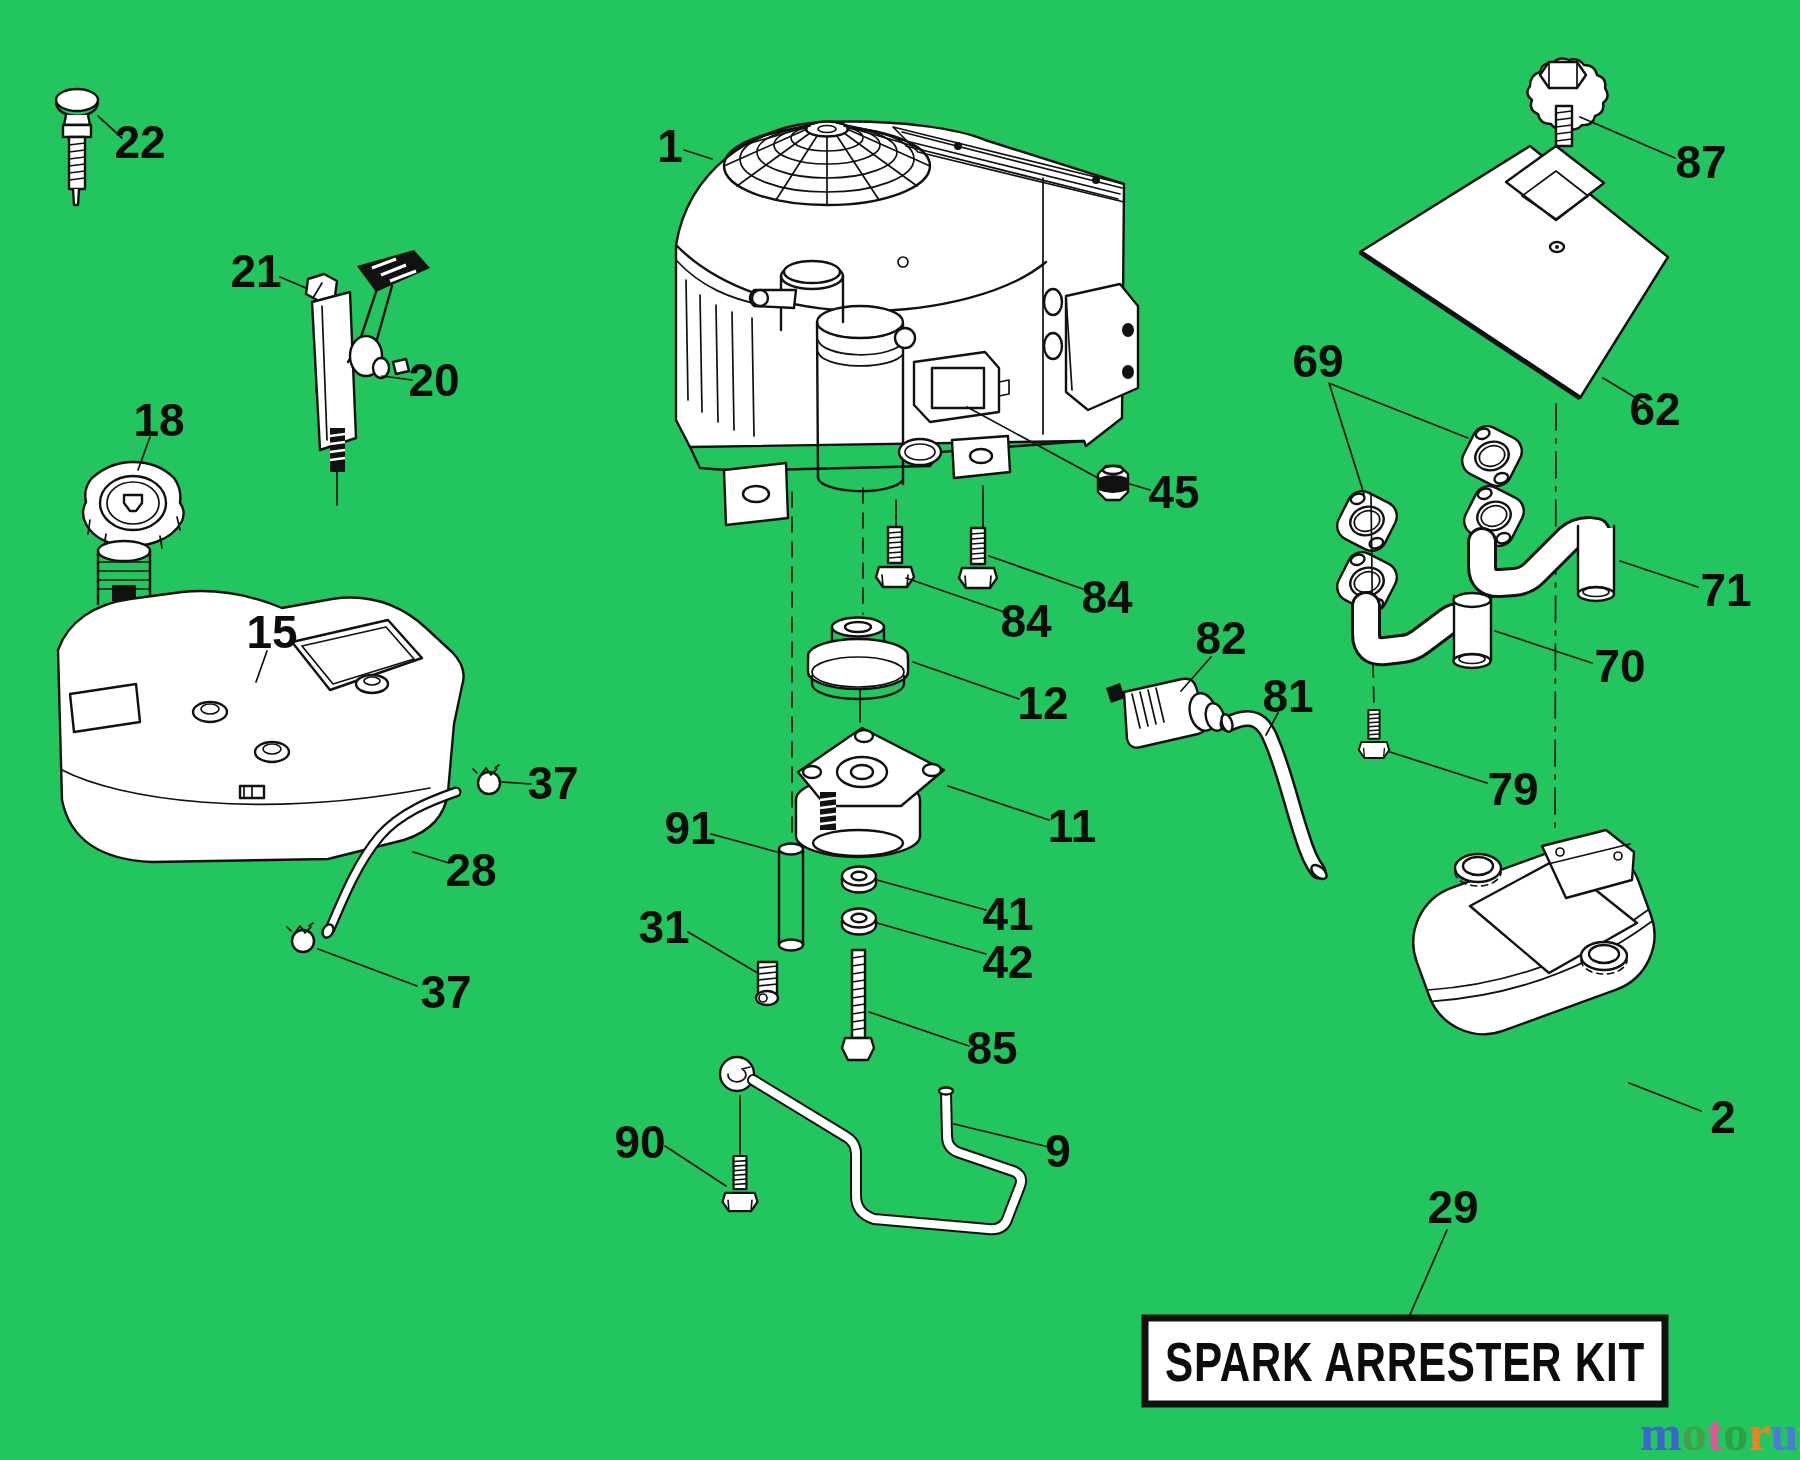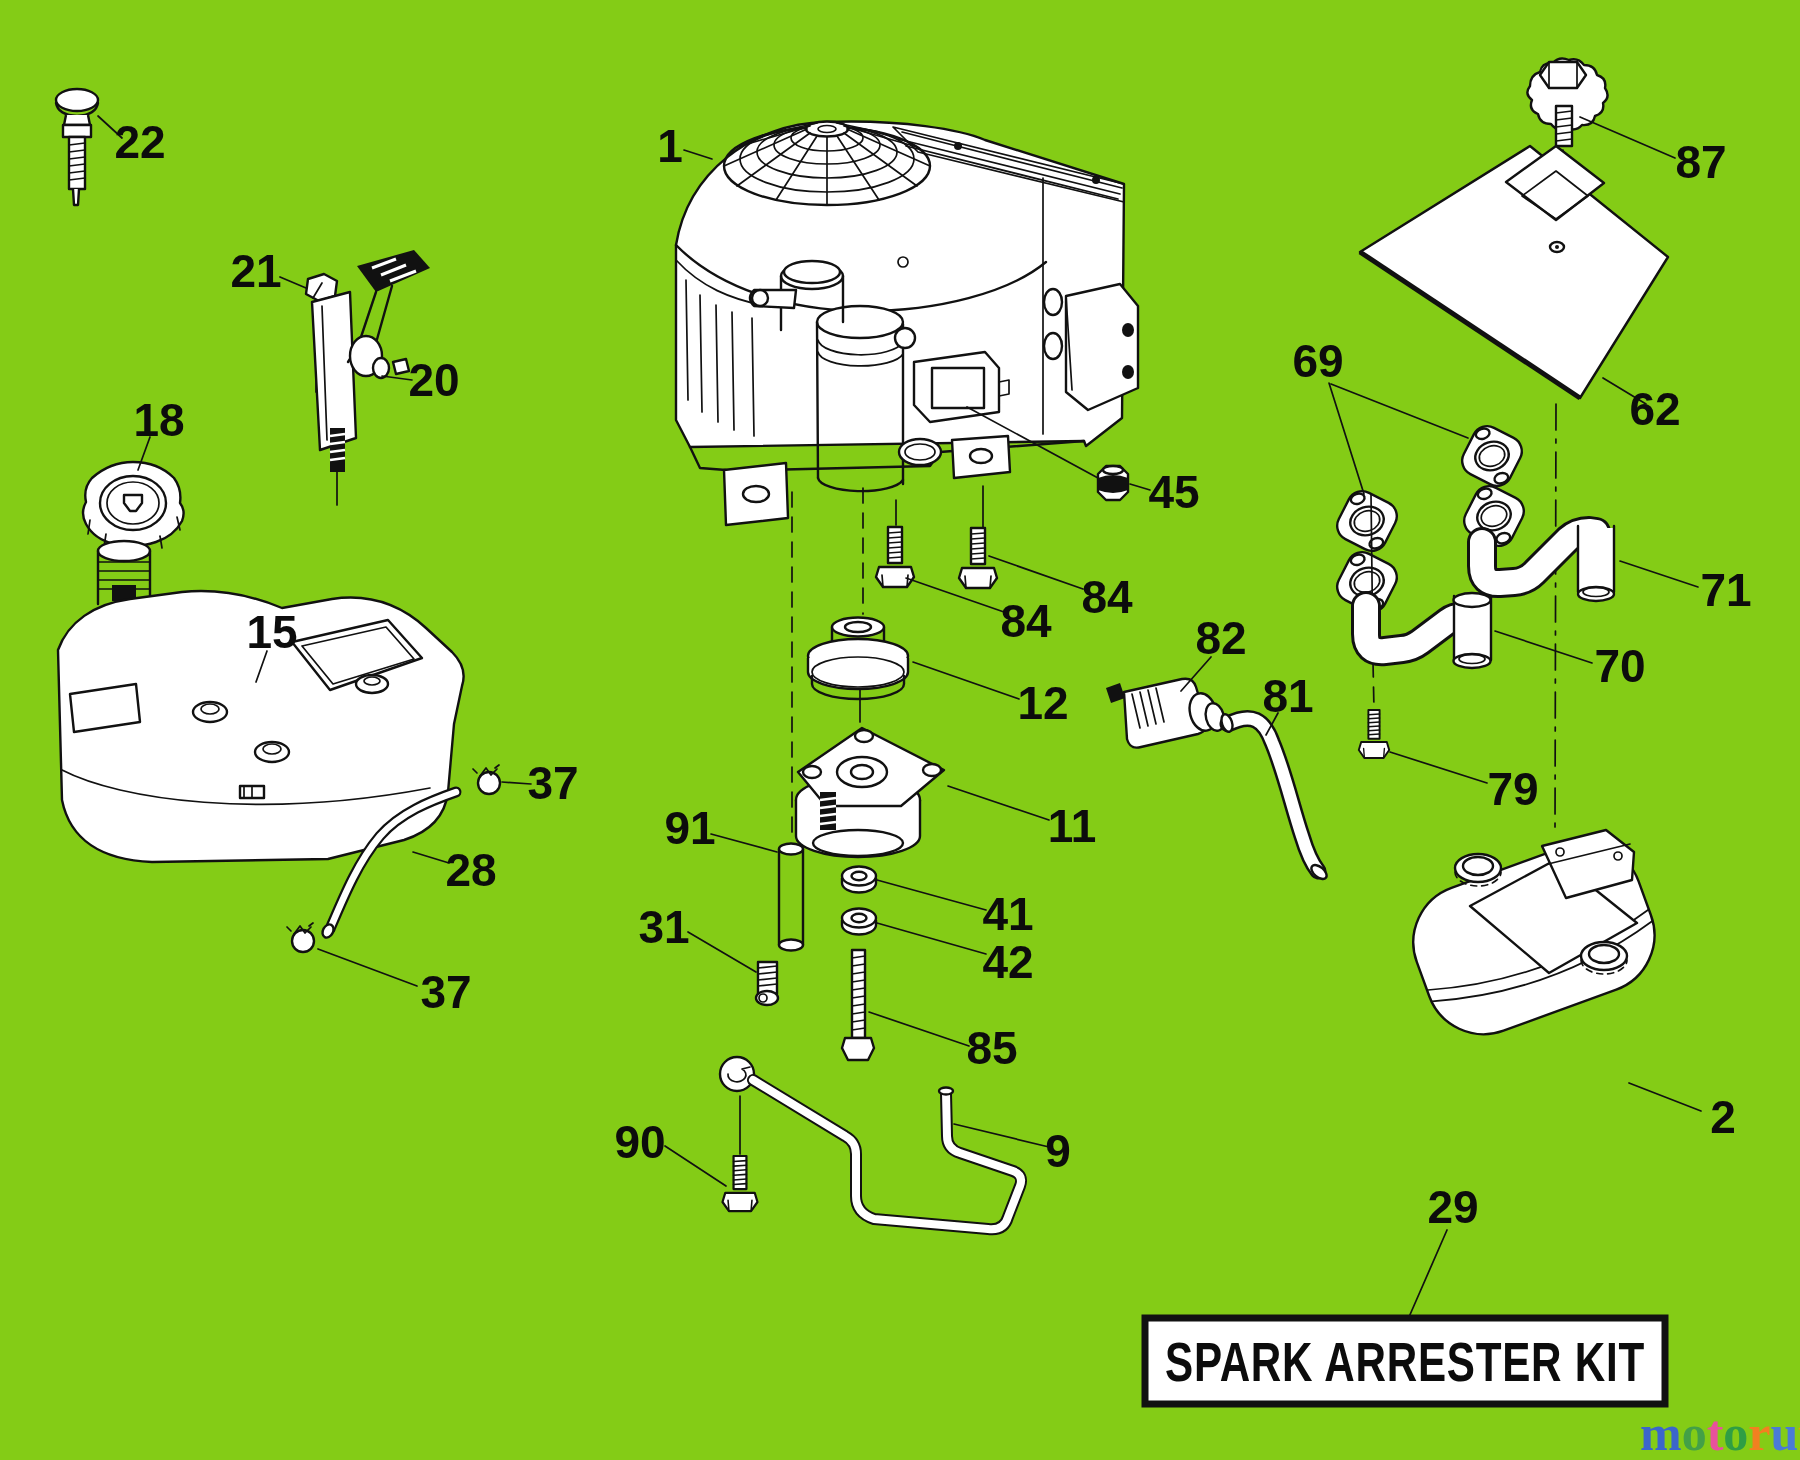--- a/index.html
+++ b/index.html
@@ -1,16 +1,16 @@
 <!DOCTYPE html>
 <html><head>
 <meta charset="utf-8">
 <style>
   html,body { margin:0; padding:0; background:#fff; }
-  .stage { position:relative; width:1800px; height:1460px; background:#84cc16; overflow:hidden; }
+  .stage { position:relative; width:1800px; height:1460px; background:#22c55e; overflow:hidden; }
   svg { display:block; }
   .ln  { fill:none; stroke:#111; stroke-width:2.4; stroke-linecap:round; stroke-linejoin:round; }
   .lnf { fill:#fff;  stroke:#111; stroke-width:2.4; stroke-linejoin:round; }
   .thin  { stroke-width:1.7; }
   .blk { fill:#111; stroke:none; }
   .dash  { stroke-dasharray:15 10; }
   .ddot  { stroke-dasharray:26 9 4 9; }
   .lbl { font-family:"Liberation Sans", sans-serif; font-weight:700; font-size:46px; fill:#0c0c0c; }
   .kit { font-family:"Liberation Sans", sans-serif; font-weight:700; font-size:56px; fill:#0c0c0c; letter-spacing:1px; }
   .wm  { font-family:"Liberation Serif", serif; font-weight:700; font-size:50px; }

